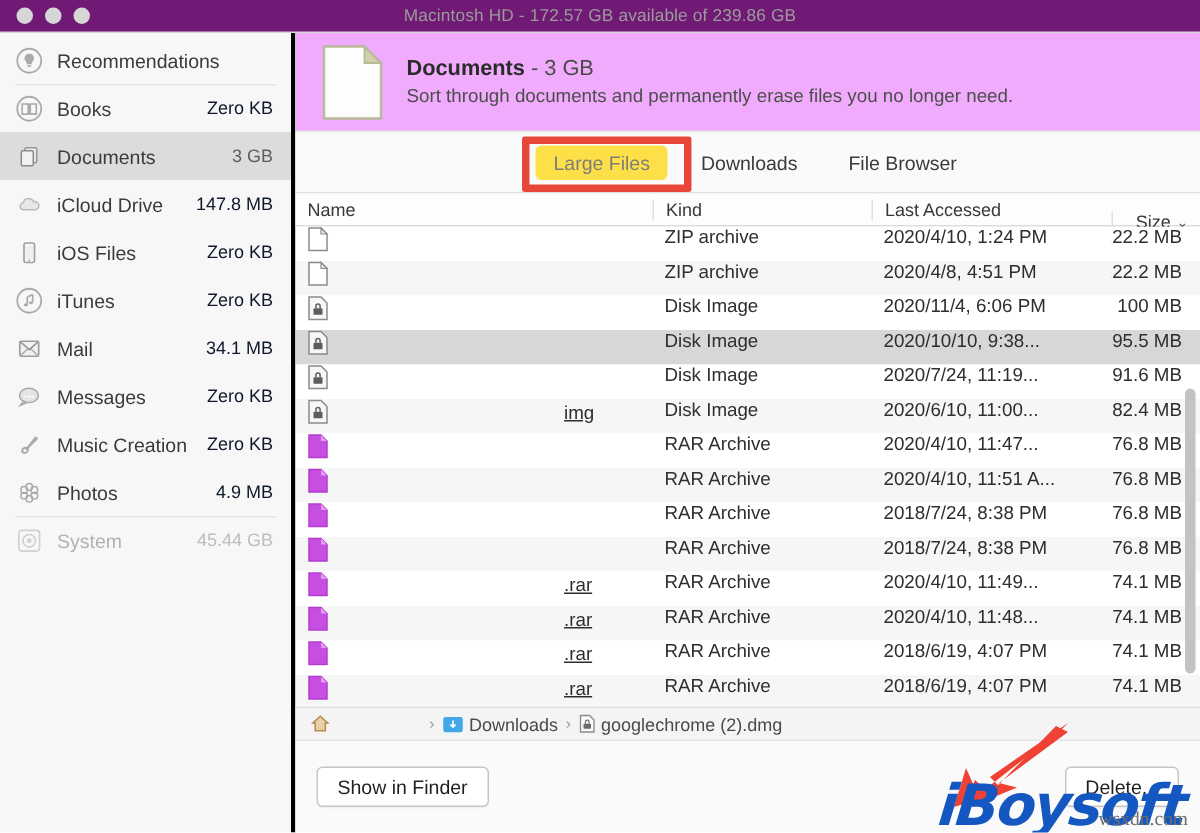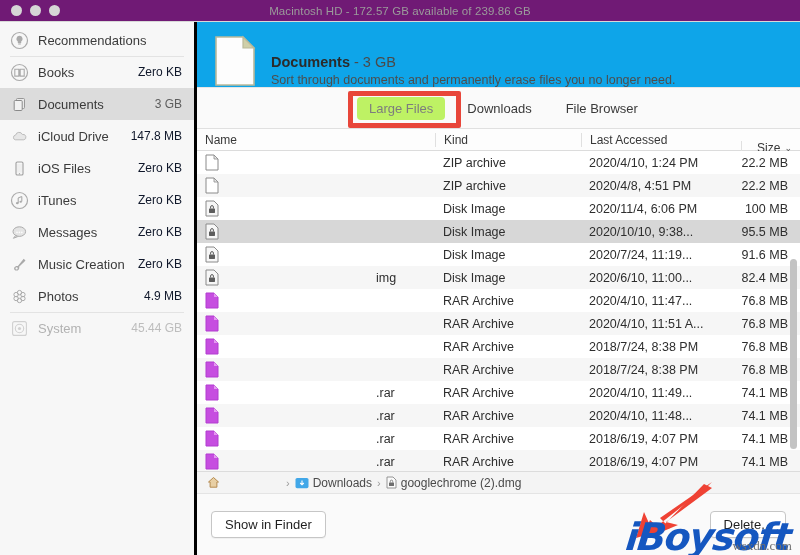--- a/index.html
+++ b/index.html
@@ -69,22 +69,22 @@
   .side-item.selected .side-size { color: #5d5d5d; }
   .side-item.disabled .side-size { color: #bdbdbd; }
   .sicon { width: 19px; height: 19px; flex: 0 0 19px; opacity: .72; }
   .sicon svg { display: block; width: 19px; height: 19px; }
 
   
   .main { flex: 1; display: flex; flex-direction: column; min-width: 0; background: #fff; }
 
   .cat-header {
     height: 66px;
-    background: #0ea5e9;
-    display: flex; align-items: flex-end;
+    background: #f0abfc;
+    display: flex; align-items: center;
     padding: 0 4px 0 16px;
     gap: 14px;
     border-bottom: 1px solid #e6e6e6;
     flex: 0 0 66px;
   }
   .doc-icon { width: 44px; height: 52px; flex: 0 0 44px; }
   .cat-text { display: flex; flex-direction: column; gap: 3px; }
   .cat-title { font-size: 14.5px; color: #2b2b2b; }
   .cat-title b { font-weight: bold; }
   .cat-title .dash { color: #4a4a4a; font-weight: normal; }
@@ -99,21 +99,21 @@
     gap: 10px;
     position: relative;
     border-bottom: 1px solid #e0e0e0;
   }
   .tab {
     font-size: 13px;
     color: #3a3a3a;
     padding: 4px 12px;
     border-radius: 4px;
   }
-  .tab.active { background: #bef264; color: #7d7d7d; }
+  .tab.active { background: #fde047; color: #7d7d7d; }
   .tab-highlight {
     position: absolute;
     left: 151px; top: 3px;
     width: 113px; height: 37px;
     border: 5px solid #e8463a;
     border-radius: 2px;
     pointer-events: none;
   }
 
   
@@ -129,32 +129,32 @@
   .th.divider { border-left: 1px solid #e0e0e0; }
   .col-name { width: 238px; }
   .col-kind { width: 146px; }
   .col-date { width: 160px; }
   .col-size { flex: 1; justify-content: flex-end; gap: 4px; margin-top: 17px; }
   .chev { font-size: 9px; color: #555; }
 
   .rows { flex: 1; overflow: hidden; position: relative; }
   .row {
     height: 23px;
-    display: flex; align-items: center;
+    display: flex; align-items: flex-start;
     font-size: 12.5px; color: #2e2e2e;
     background: #ffffff;
   }
   .row.alt { background: #f6f6f6; }
   .row.selected { background: #d7d7d7; }
   .cell { padding: 0 8px; display: flex; align-items: center; white-space: nowrap; overflow: hidden; }
   .cell.name { width: 238px; gap: 7px; }
   .cell.kind { width: 146px; }
   .cell.date { width: 160px; }
   .cell.size { flex: 1; justify-content: flex-end; padding-right: 12px; }
-  .name-tail { color: #2e2e2e; margin-left: 150px; font-size: 12.5px; }
+  .name-tail { color: #2e2e2e; margin-left: 150px; font-size: 12.5px; text-decoration: underline; }
   .ficon { width: 14px; height: 17px; flex: 0 0 14px; }
   .ficon svg { display: block; }
 
   .scrollbar {
     position: absolute; right: 3px; top: 130px;
     width: 7px; height: 190px;
     background: #c3c3c3; border-radius: 4px;
   }
 
   
@@ -290,20 +290,31 @@
               <path d="M8.2 7v5" stroke="#8d8d8d" stroke-width="1.1" fill="none"></path>
               <path d="M8.2 7l3.6-1.6" stroke="#8d8d8d" stroke-width="1.1" fill="none"></path>
               <ellipse cx="7.3" cy="12.2" rx="1.4" ry="1.1" fill="#8d8d8d"></ellipse>
               <ellipse cx="10.7" cy="10.8" rx="1.3" ry="1" fill="#8d8d8d"></ellipse>
             </svg>
         </span>
         <span class="side-label">iTunes</span>
         <span class="side-size">Zero KB</span>
       </div>
 
+      <div class="side-item">
+        <span class="sicon">
+          <svg viewBox="0 0 19 19">
+              <rect x="3.2" y="4.5" width="12.6" height="10" rx="1" fill="#f0f0f0" stroke="#7d7d7d" stroke-width="1.1"></rect>
+              <path d="M3.2 14.5l5.6-5.2 M15.8 14.5l-5.6-5.2" stroke="#8d8d8d" stroke-width="1"></path>
+              <path d="M3.2 4.5l6.3 5.6 6.3-5.6" fill="none" stroke="#6f6f6f" stroke-width="1.1"></path>
+            </svg>
+        </span>
+        <span class="side-label">Mail</span>
+        <span class="side-size">34.1 MB</span>
+      </div>
 
       <div class="side-item">
         <span class="sicon">
           <svg viewBox="0 0 19 19">
               <ellipse cx="9.3" cy="8.6" rx="6.3" ry="4.8" fill="#dedede" stroke="#8d8d8d" stroke-width="1"></ellipse>
               <path d="M5.8 12.3l-2.4 3 4-1.6z" fill="#dedede" stroke="#8d8d8d" stroke-width="1"></path>
               <circle cx="7" cy="9.4" r=".8" fill="#fff"></circle>
               <circle cx="9.4" cy="9.4" r=".8" fill="#fff"></circle>
               <circle cx="11.8" cy="9.4" r=".8" fill="#fff"></circle>
             </svg>

